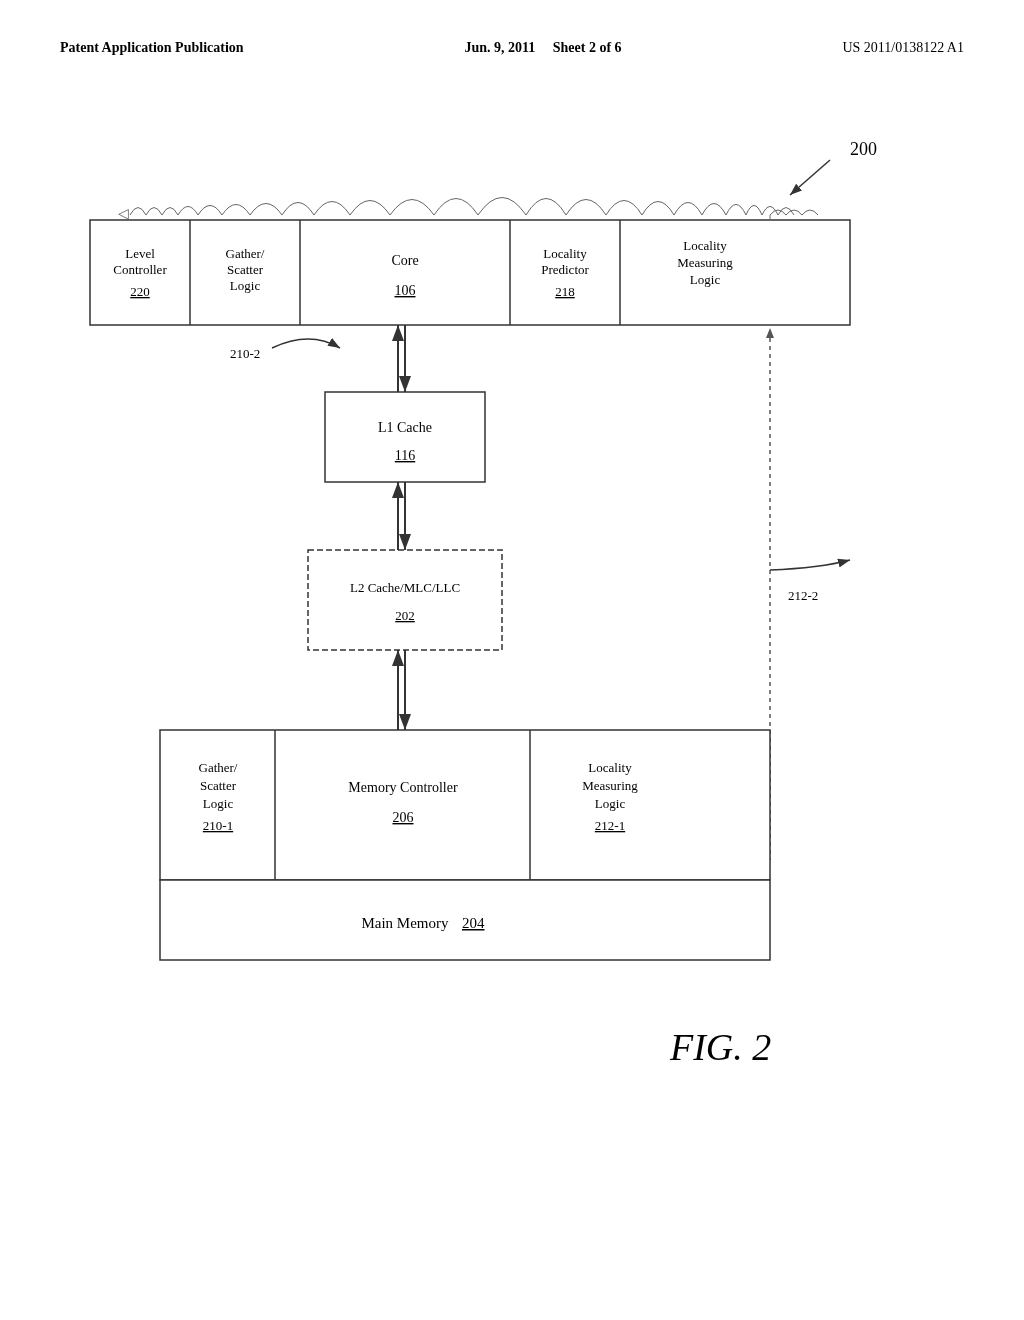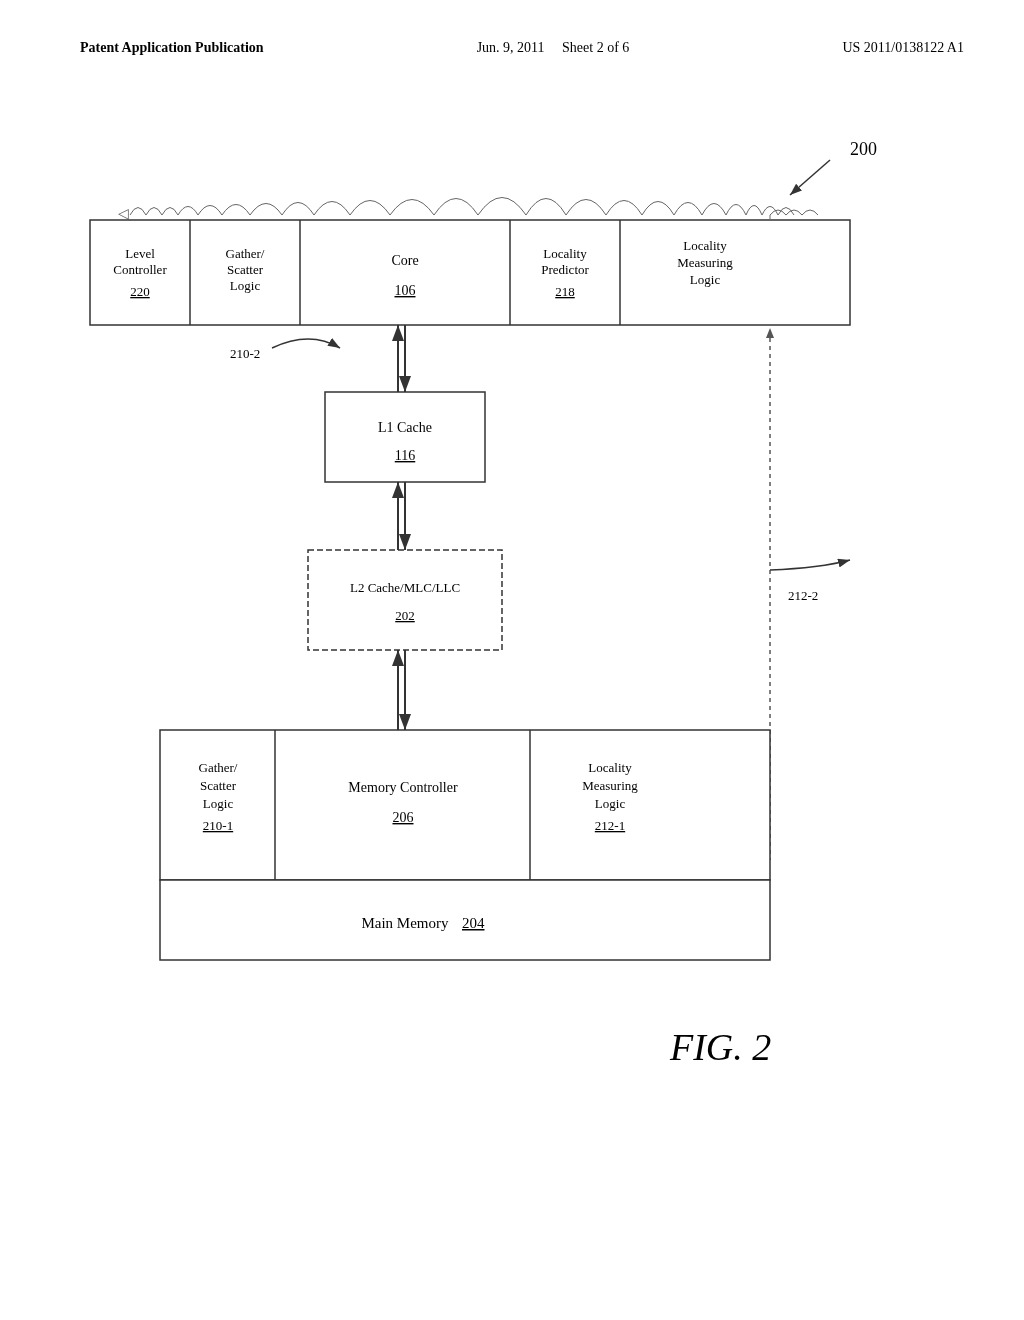--- a/index.html
+++ b/index.html
@@ -10,25 +10,25 @@
       font-family: 'Times New Roman', Times, serif;
       position: relative;
       overflow: hidden;
     }
 
     
     .header {
       display: flex;
       justify-content: space-between;
       align-items: flex-start;
-      padding: 40px 60px 0 80px;
+      padding: 40px 60px 0 60px;
       font-size: 14px;
     }
     .header-left { font-weight: bold; }
-    .header-center { text-align: center; font-weight: normal; }
+    .header-center { text-align: center; font-weight: bold; }
     .header-right { font-weight: normal; }
   </style>
 </head>
 <body>
 
 <div class="header">
   <div class="header-left">
     <span>Patent Application Publication</span>
   </div>
   <div class="header-center">

